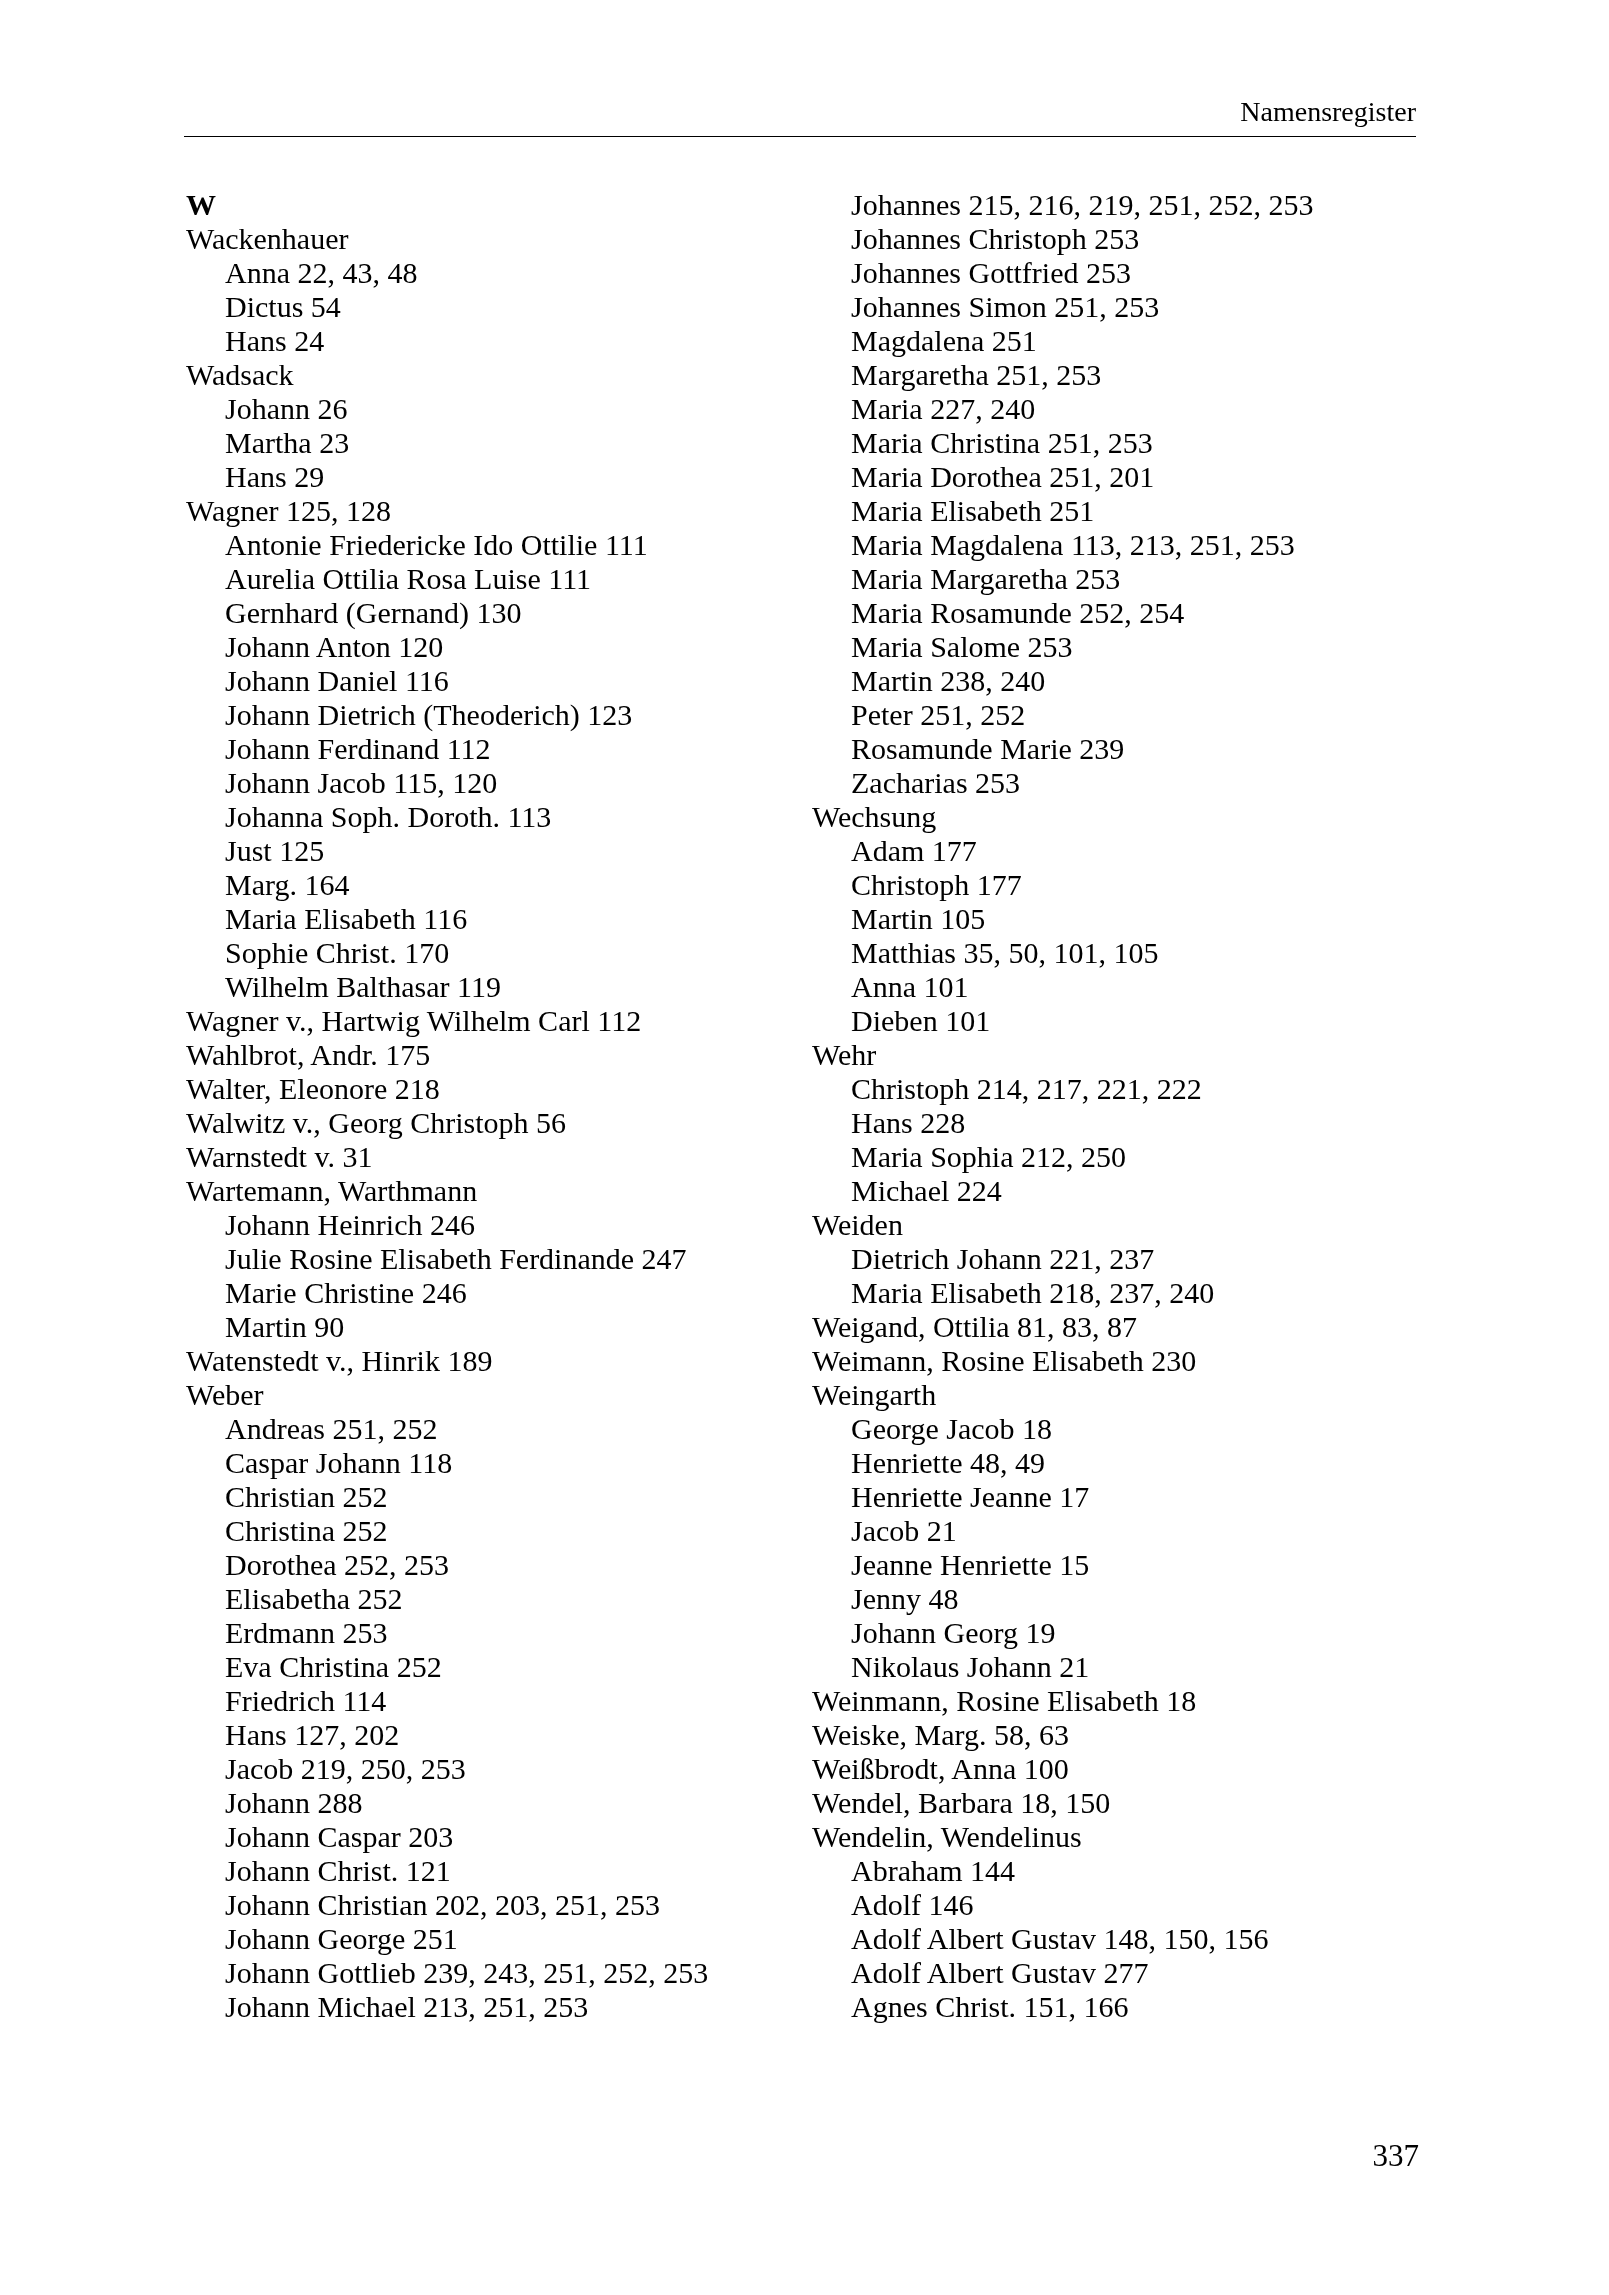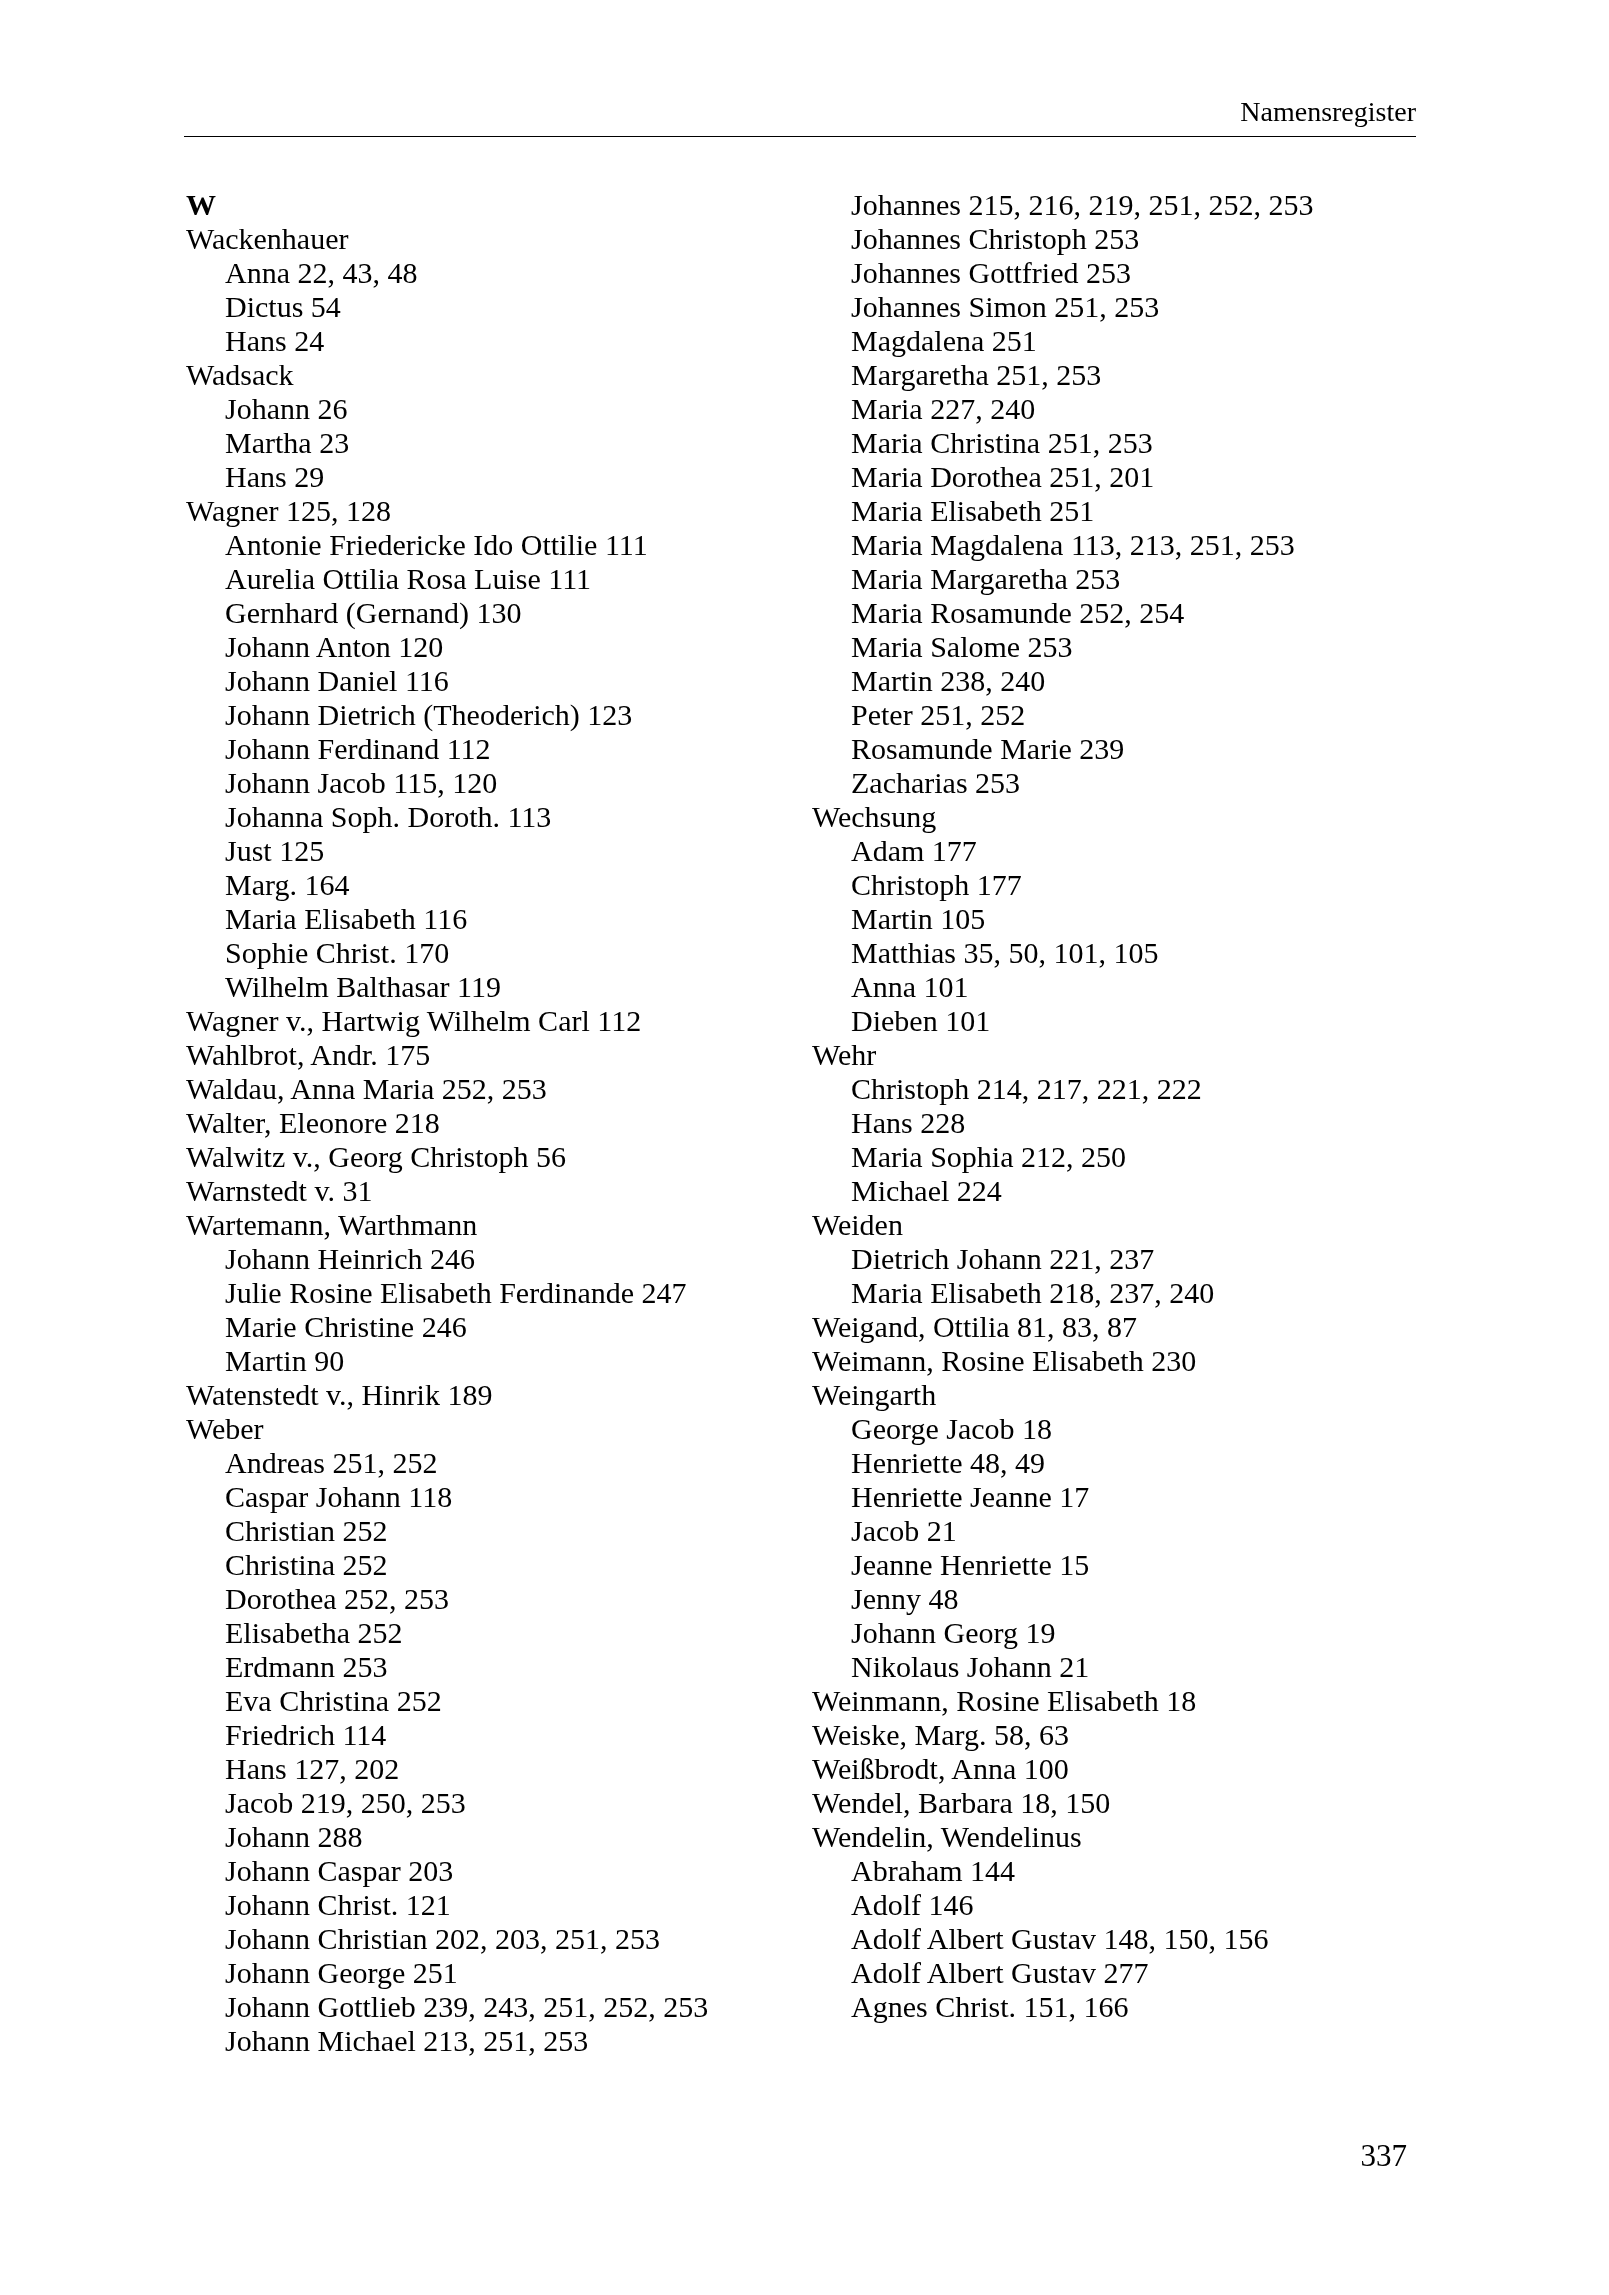--- a/index.html
+++ b/index.html
@@ -40,21 +40,21 @@
       line-height: 34px;
       white-space: nowrap;
     }
     .col-left { left: 186px; }
     .col-right { left: 812px; }
     .line { height: 34px; }
     .line.indent { padding-left: 39px; }
     .line.letter { font-weight: bold; }
     .page-number {
       position: absolute;
-      right: 203px;
+      right: 191px;
       top: 2138px;
       font-size: 31px;
       line-height: 35px;
       text-align: right;
     }
   </style>
 </head>
 <body>
 
 <div class="running-head">Namensregister</div>
@@ -80,21 +80,20 @@
     <div class="line indent">Johann Ferdinand 112</div>
     <div class="line indent">Johann Jacob 115, 120</div>
     <div class="line indent">Johanna Soph. Doroth. 113</div>
     <div class="line indent">Just 125</div>
     <div class="line indent">Marg. 164</div>
     <div class="line indent">Maria Elisabeth 116</div>
     <div class="line indent">Sophie Christ. 170</div>
     <div class="line indent">Wilhelm Balthasar 119</div>
     <div class="line">Wagner v., Hartwig Wilhelm Carl 112</div>
     <div class="line">Wahlbrot, Andr. 175</div>
-    <div class="line">Waldau, Anna Maria 252, 253</div>
     <div class="line">Walter, Eleonore 218</div>
     <div class="line">Walwitz v., Georg Christoph 56</div>
     <div class="line">Warnstedt v. 31</div>
     <div class="line">Wartemann, Warthmann</div>
     <div class="line indent">Johann Heinrich 246</div>
     <div class="line indent">Julie Rosine Elisabeth Ferdinande 247</div>
     <div class="line indent">Marie Christine 246</div>
     <div class="line indent">Martin 90</div>
     <div class="line">Watenstedt v., Hinrik 189</div>
     <div class="line">Weber</div>

